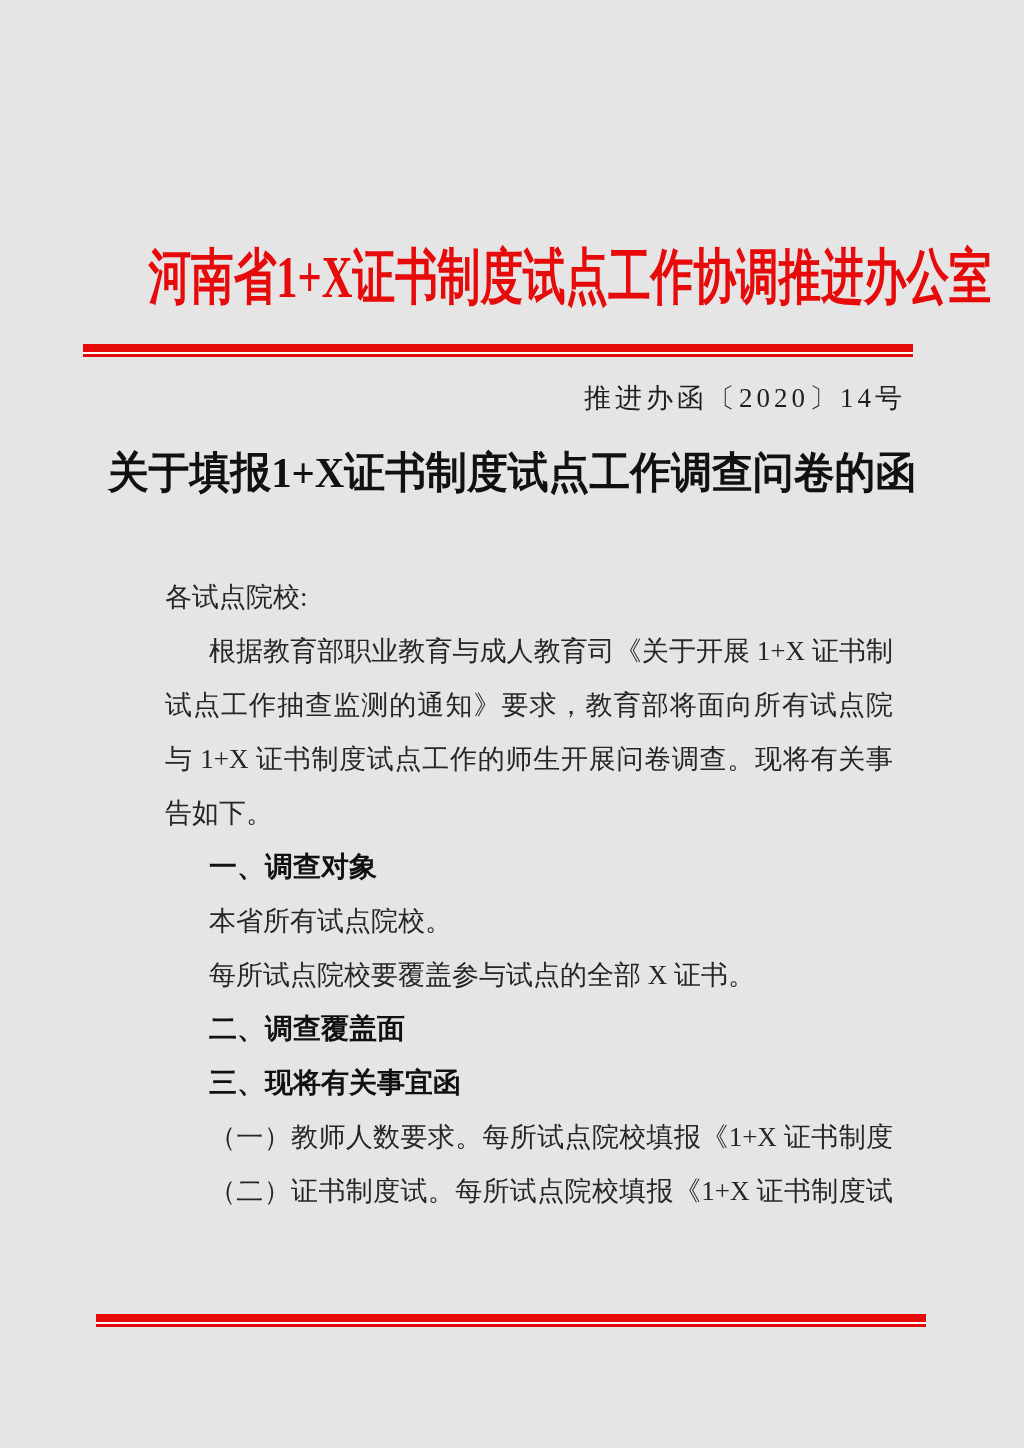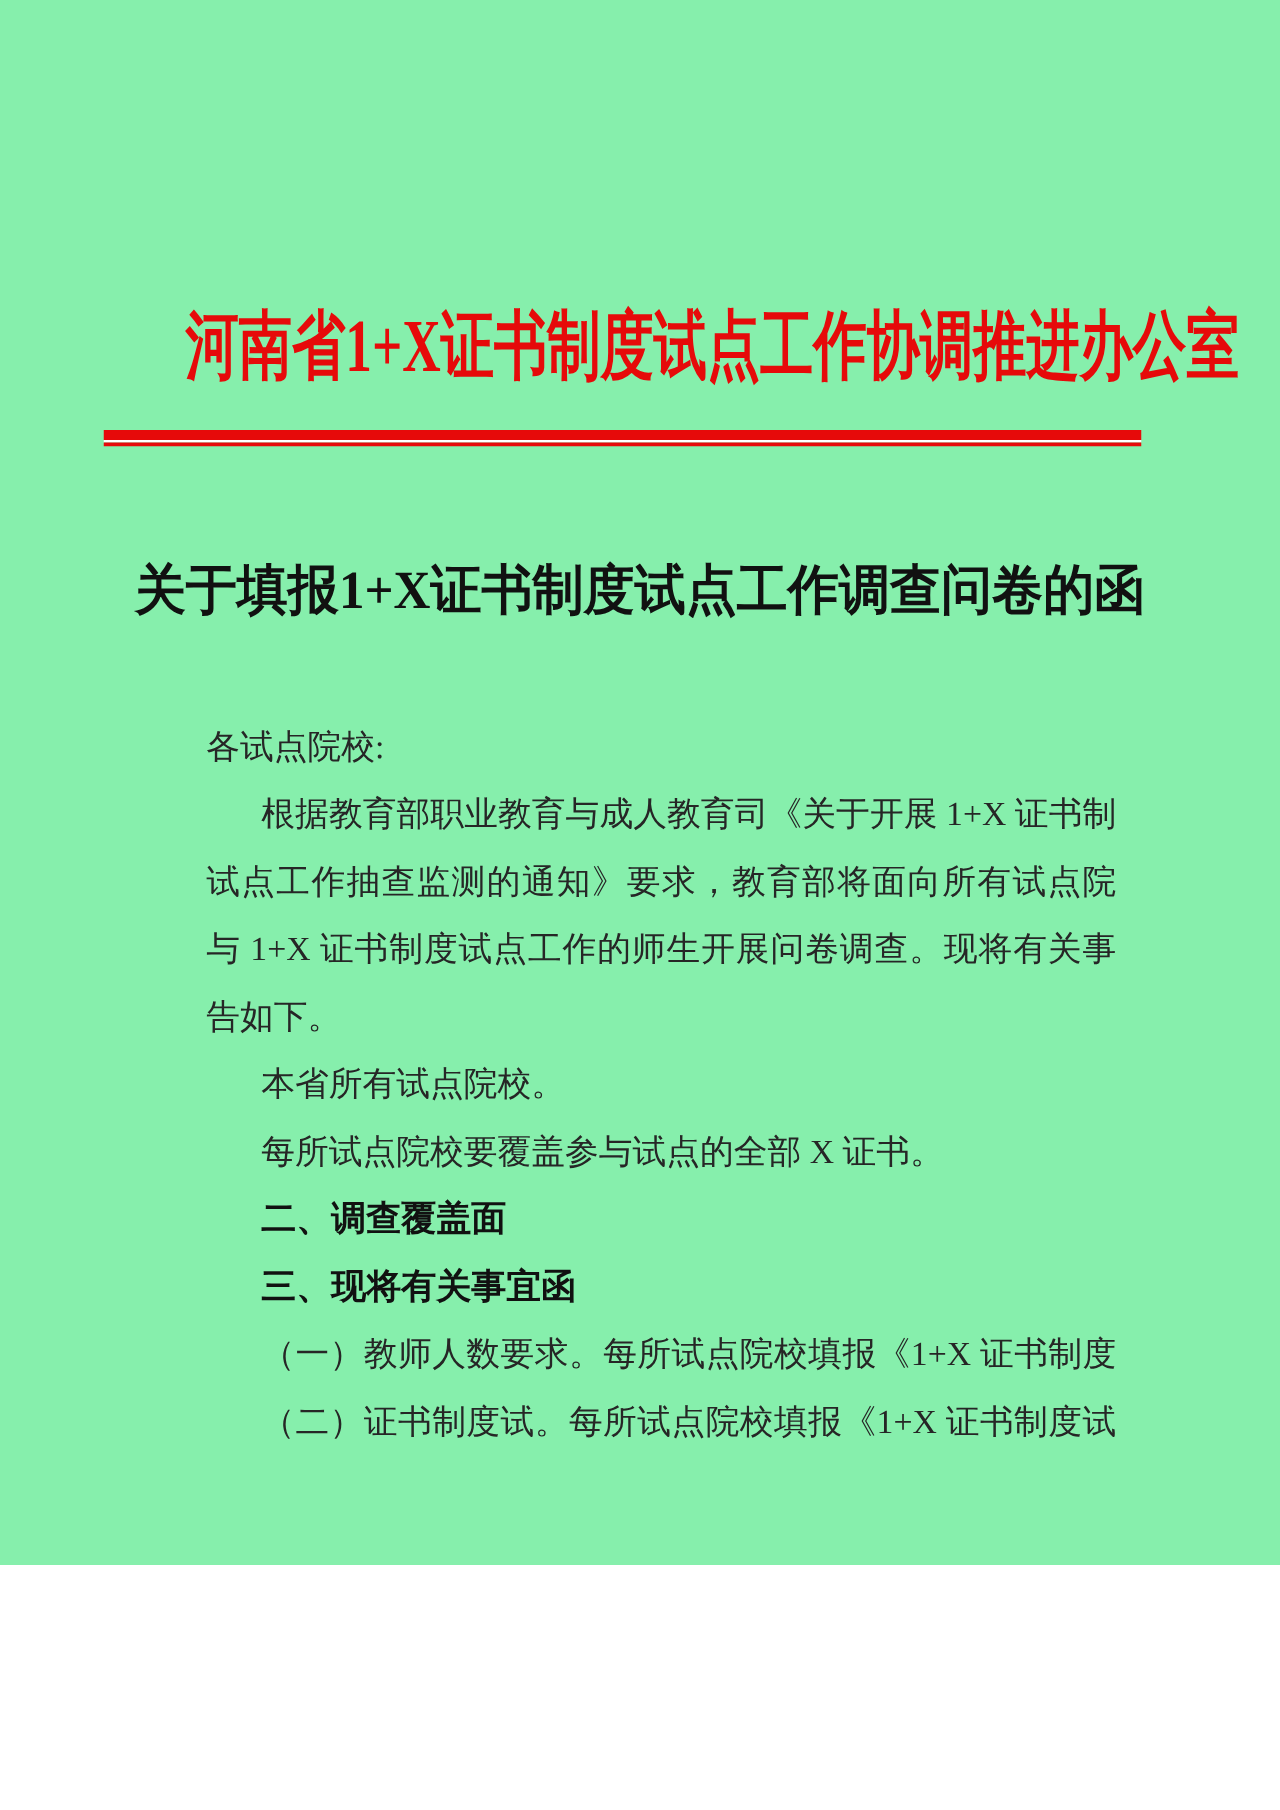--- a/index.html
+++ b/index.html
@@ -3,22 +3,22 @@
 <meta charset="utf-8">
 <style>
   html, body {
     margin: 0;
     padding: 0;
     background: #ffffff;
   }
   .page {
     position: relative;
     width: 1024px;
-    height: 1252px;
-    background: #86efac;
+    height: 1448px;
+    background: #e5e5e5;
     overflow: hidden;
     font-family: "Liberation Serif", "DejaVu Serif", serif;
     color: #1f1f1f;
   }
 
   
   .org-title {
     position: absolute;
     top: 244px;
     left: 0;
@@ -107,29 +107,31 @@
 <div class="page">
 
   <div class="org-title">河南省1+X证书制度试点工作协调推进办公室</div>
 
   <div class="rule rule-top">
     <div class="thick"></div>
     <div class="gap"></div>
     <div class="thin"></div>
   </div>
 
+  <div class="doc-number">推进办函〔2020〕14号</div>
 
   <div class="doc-title">关于填报1+X证书制度试点工作调查问卷的函</div>
 
   <div class="body-block">
     <div class="line">各试点院校:</div>
     <div class="line indent full">根据教育部职业教育与成人教育司《关于开展 1+X 证书制度</div>
     <div class="line full">试点工作抽查监测的通知》要求，教育部将面向所有试点院校参</div>
     <div class="line full">与 1+X 证书制度试点工作的师生开展问卷调查。现将有关事宜函</div>
     <div class="line">告如下。</div>
+    <div class="line indent heading">一、调查对象</div>
     <div class="line indent">本省所有试点院校。</div>
     <div class="line indent">每所试点院校要覆盖参与试点的全部 X 证书。</div>
     <div class="line indent heading">二、调查覆盖面</div>
     <div class="line indent heading">三、现将有关事宜函</div>
     <div class="line indent full">
       <span>（一）教师人数要求。</span><span>每所试点院校填报《1+X 证书制度试</span>
     </div>
     <div class="line indent full">
       <span>（二）证书制度试。</span><span>每所试点院校填报《1+X 证书制度试</span>
     </div>

